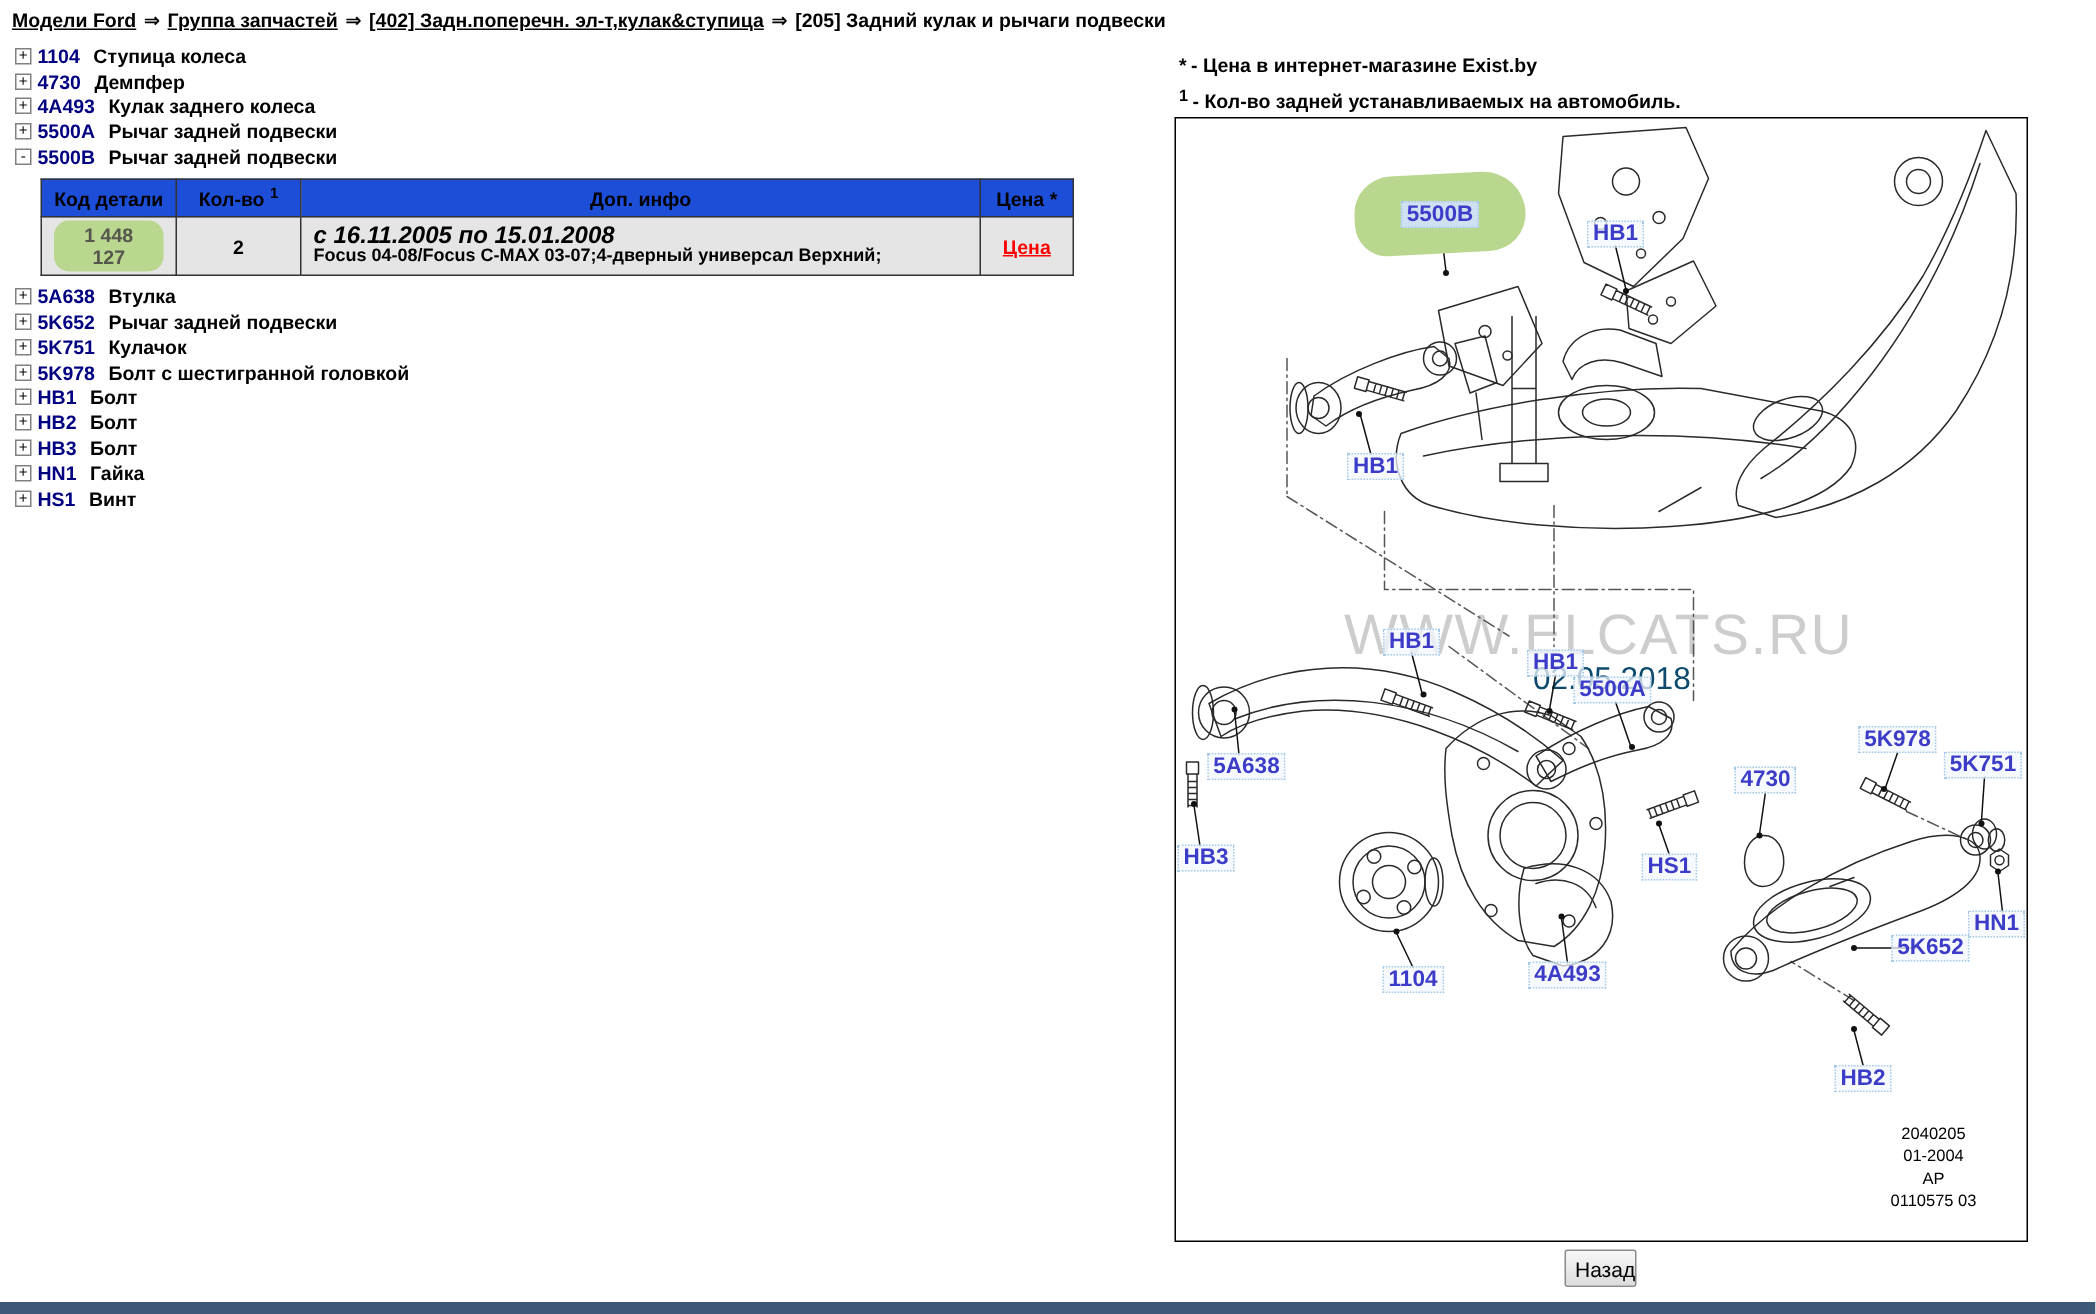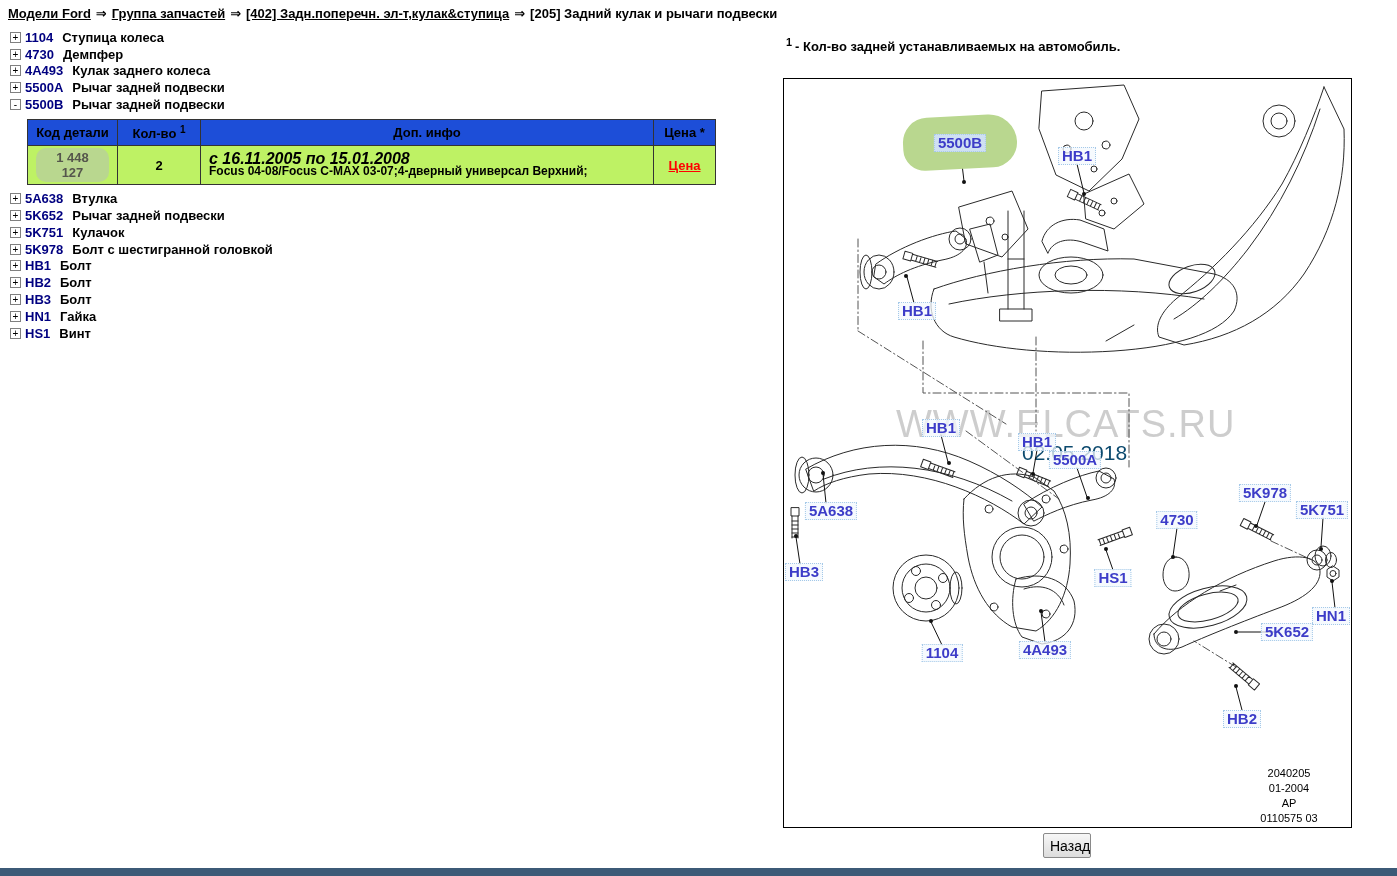--- a/index.html
+++ b/index.html
@@ -15,21 +15,21 @@
   
   .left-panel{position:absolute;left:10px;top:29px;width:765px;}
   .tree-row{display:flex;align-items:center;height:16.8px;font-size:13px;font-weight:bold;white-space:nowrap;cursor:pointer;}
   .tw{flex:0 0 11px;width:11px;height:11px;border:1px solid #808080;background:#fff;
       font-size:10px;line-height:9px;text-align:center;font-weight:normal;box-sizing:border-box;margin-right:4px;}
   .tcode{color:#000080;margin-right:9px;}
   .tname{color:#000;}
   
   .parts-table{border-collapse:collapse;table-layout:fixed;width:688px;margin:6px 0 5px 17px;font-size:13px;}
   .parts-table th{background:#1d4ed8;border:1px solid #333;font-weight:bold;padding:4px 4px;text-align:center;}
-  .parts-table td{border:1px solid #333;padding:2px 8px;vertical-align:middle;background:#bef264;}
+  .parts-table td{border:1px solid #333;padding:2px 8px;vertical-align:middle;background:#e5e5e5;}
   .parts-table th sup{font-size:10px;}
   .code-pill{display:inline-block;background:#b9d78f;border-radius:10px;padding:2px 13px;color:#55564c;font-weight:bold;}
   .cell-center{text-align:center;font-weight:bold;}
   .info-line1{font-style:italic;font-weight:bold;font-size:16px;line-height:13px;}
   .info-line2{font-weight:bold;font-size:12px;line-height:13px;}
   .price-link{color:#f00;font-weight:bold;text-decoration:underline;cursor:pointer;}
   
   .notes{position:absolute;left:786px;top:36px;font-size:13px;font-weight:bold;}
   .note-line{margin-bottom:7px;}
   .nmark{margin-right:3px;}
@@ -38,21 +38,21 @@
   .watermark{position:absolute;left:112px;top:324px;z-index:0;font-size:38px;font-weight:normal;
              color:#bdbdbd;letter-spacing:1px;white-space:nowrap;opacity:.75;}
   .watermark-date{position:absolute;left:238px;top:362px;z-index:0;font-size:21px;color:#0c4a6e;white-space:nowrap;}
   .art{position:absolute;left:0;top:0;z-index:1;}
   .hl-blob{position:absolute;left:119px;top:37px;width:114px;height:53px;z-index:2;
            background:#b9d78f;border-radius:30px 34px 30px 26px;transform:rotate(-3deg);}
   .dlabel{position:absolute;z-index:3;transform:translateX(-50%);font-size:15px;font-weight:bold;
           color:#3c3cc8;border:1px dotted #a5c9e8;background:rgba(243,248,253,0.75);
           padding:0 3px;line-height:16px;height:16px;white-space:nowrap;cursor:pointer;}
   .dlabel.hl{background:#cfe0f2;}
-  .stamp{position:absolute;right:14px;bottom:1px;z-index:3;width:96px;text-align:center;
+  .stamp{position:absolute;right:14px;bottom:18px;z-index:3;width:96px;text-align:center;
          font-size:11px;line-height:15px;color:#000;}
   
   .back-btn{position:absolute;left:1043px;top:833px;width:48px;height:25px;font-size:14px;
             font-family:"Liberation Sans","DejaVu Sans",sans-serif;color:#000;
             background:linear-gradient(#f7f7f7,#dcdcdc);border:1px solid #8a8a8a;border-radius:2px;cursor:pointer;}
   .bottom-bar{position:absolute;left:0;top:868px;width:1397px;height:8px;background:#3c5a77;}
 </style>
 </head>
 <body>
 
@@ -157,20 +157,21 @@
     <span class="tname">Гайка</span>
   </div>
   <div class="tree-row">
     <span class="tw">+</span>
     <span class="tcode">HS1</span>
     <span class="tname">Винт</span>
   </div>
 </div>
 
 <div class="notes">
+  <div class="note-line"><span class="nmark">*</span><span>- Цена в интернет-магазине Exist.by</span></div>
   <div class="note-line"><sup class="nmark">1</sup><span>- Кол-во задней устанавливаемых на автомобиль.</span></div>
 </div>
 
 <div class="diagram-box">
   <div class="watermark">WWW.ELCATS.RU</div>
   <div class="watermark-date">02.05.2018</div>
 
   <svg class="art" width="567" height="748" viewBox="0 0 567 748">
     <g stroke="#2a2a2a" fill="none" stroke-width="1" stroke-linejoin="round" stroke-linecap="round">
 

